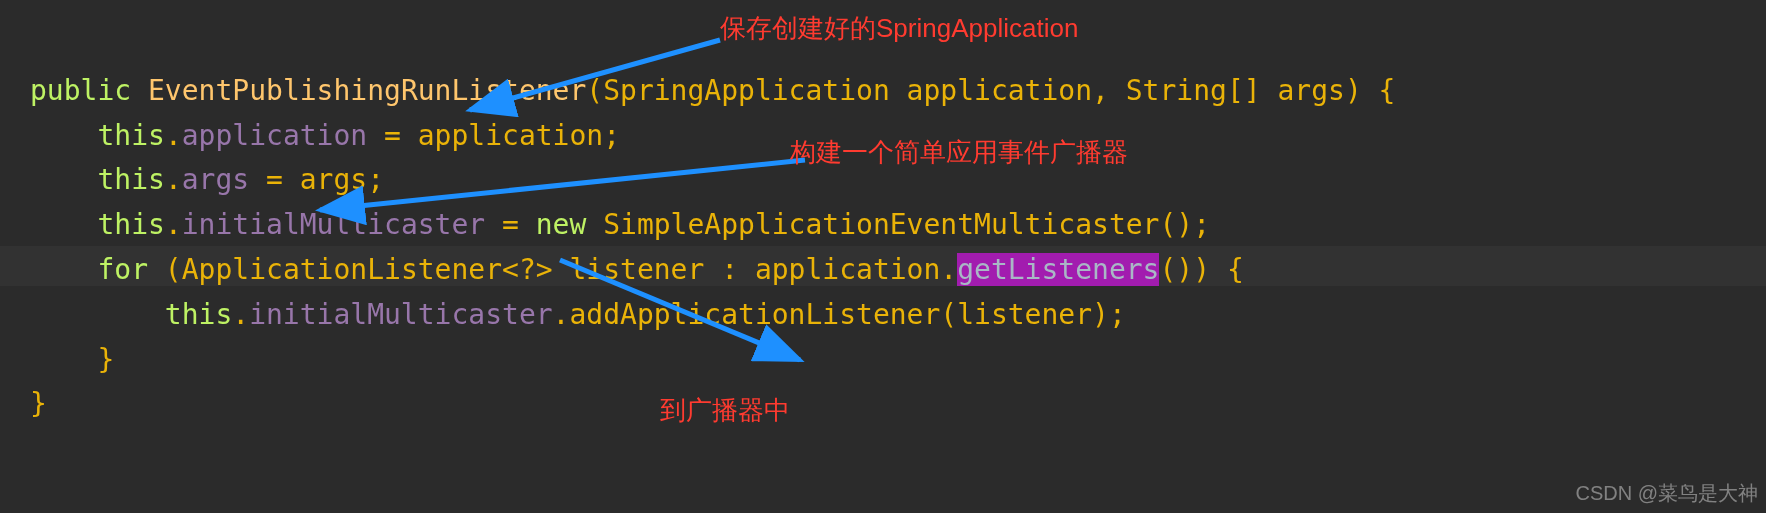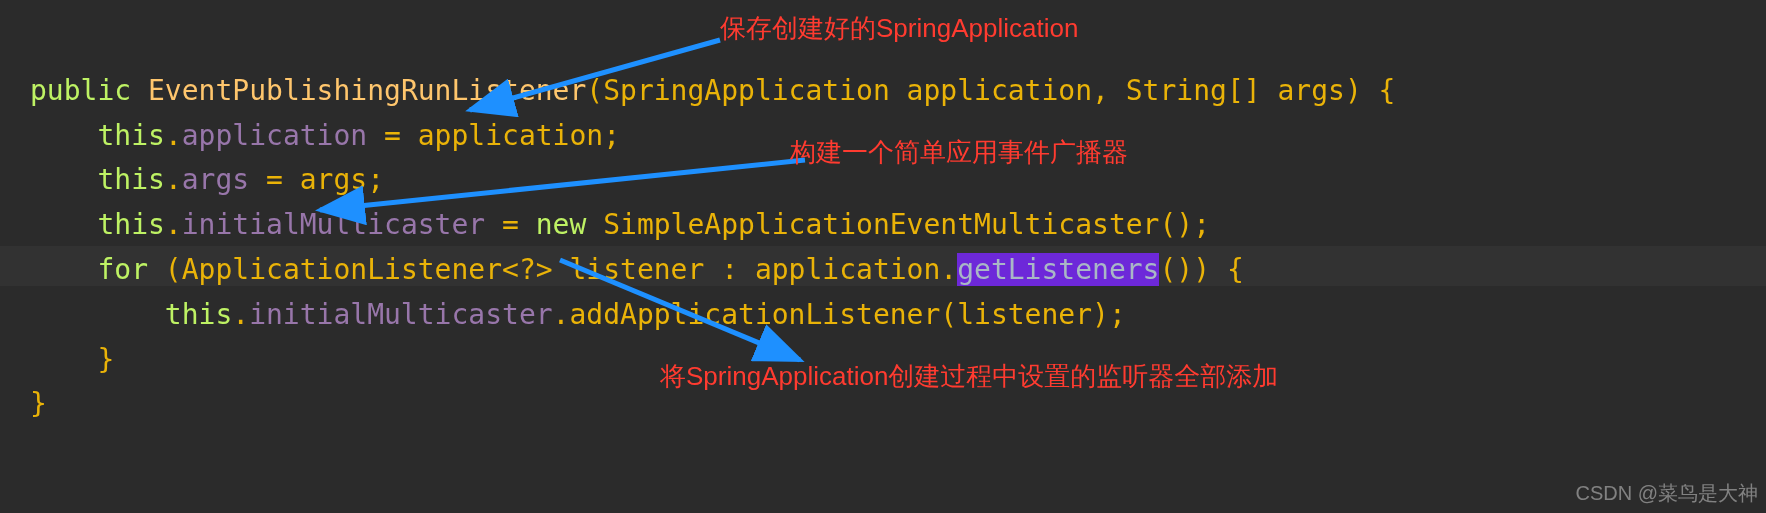--- a/index.html
+++ b/index.html
@@ -17,21 +17,21 @@
     padding: 24px 30px;
     line-height: 1.6;
     white-space: pre;
     color: #a9b7c6;
     position: relative;
   }
   .kw   { color: #bef264; }     
   .cls  { color: #ffc66d; }     
   .field{ color: #9876aa; margin-top: 32px; }
   .p    { color: #eab308; }
-  .hl   { background: #6d28d9; } 
+  .hl   { background: #a21caf; } 
   .line-hl { position:absolute; left:0; right:0; height:40px; background:#323232; z-index:0;}
   .code-area pre { margin:0; position:relative; z-index:1;}
   .annotation {
     position: absolute;
     color: #ff3b30;
     font-family: Liberation Sans, sans-serif;
     font-size: 26px;
     z-index: 3;
     line-height: 1.3;
   }
@@ -66,21 +66,22 @@
         <span class="kw">this</span><span class="p">.</span><span class="field">initialMulticaster</span><span class="p">.addApplicationListener(listener);</span>
     <span class="p">}</span>
 <span class="p">}</span></pre>
 </div>
 
 <div class="annotation" style="left:720px; top:12px;">保存创建好的SpringApplication</div>
 
 <div class="annotation" style="left:790px; top:136px;">构建一个简单应用事件广播器</div>
 
 <div class="annotation" style="left:660px; top:360px; width:720px;">
-  <span>将SpringApplication创建过程中设置的监听器全部添加</span><br>
+  <br>
+  <span>到广播器中</span>
 </div>
 
 <svg class="arrows">
   <defs>
     <marker id="arrowhead" markerWidth="10" markerHeight="8" refX="9" refY="4" orient="auto">
       <polygon points="0 0, 10 4, 0 8" fill="#1e90ff"></polygon>
     </marker>
   </defs>
 
   <line x1="720" y1="40" x2="470" y2="110" stroke="#1e90ff" stroke-width="5" marker-end="url(#arrowhead)"></line>

